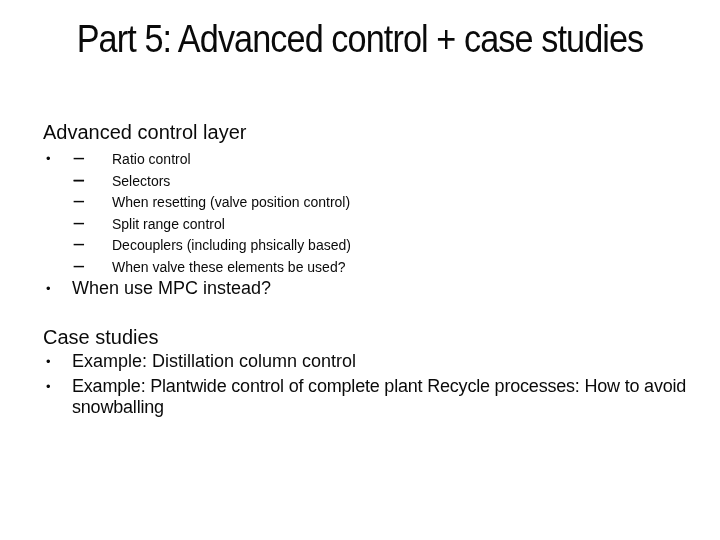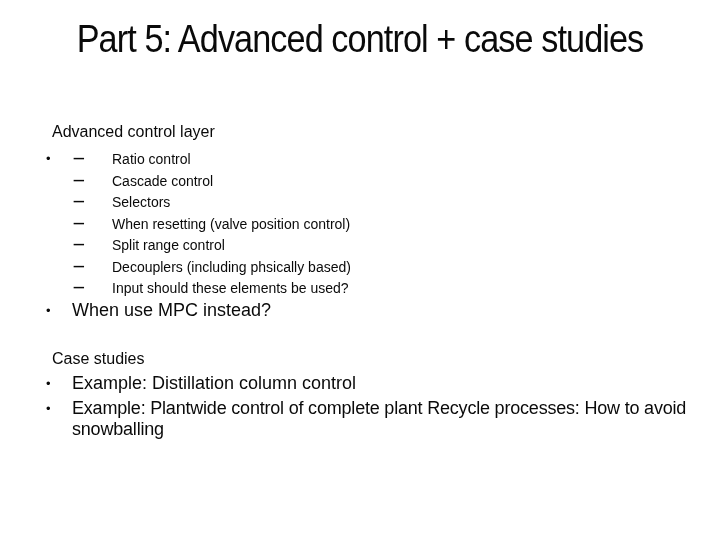--- a/index.html
+++ b/index.html
@@ -9,21 +9,21 @@
     background:#ffffff;color:#0a0a0a;
     font-family:"Liberation Sans",sans-serif;
   }
   .title{
     position:absolute;top:17px;left:40px;width:640px;margin:0;
     font-size:38px;font-weight:400;line-height:44px;text-align:center;
     letter-spacing:-1px;transform:scaleX(0.9);transform-origin:50% 0;
     color:#0a0a0a;
   }
   .body{position:absolute;left:43px;top:120px;width:650px;}
-  .heading{font-size:16px;line-height:24px;font-weight:400;margin-left:9px;}
+  .heading{font-size:20px;line-height:24px;font-weight:400;}
   .heading.second{margin-top:26px;}
   .b{position:relative;font-size:18px;line-height:21px;margin-top:4px;padding-left:29px;}
   .b .m1{position:absolute;left:3px;top:0;font-size:13px;}
   .b.mpc{margin-top:0;}
   .b.ex1{margin-top:2px;}
   .b.wide{width:641px;letter-spacing:-0.2px;}
   .subs{margin-top:5px;}
   .sub{position:relative;font-size:14px;line-height:21.5px;padding-left:69px;}
   .sub .m2{
     position:absolute;left:30px;top:-1px;font-weight:700;
@@ -46,41 +46,40 @@
         <span class="m1">•</span>
       </div>
 
       <div class="subs">
         <div class="sub">
           <span class="m2">–</span>
           <span class="t">Ratio control</span>
         </div>
         <div class="sub">
           <span class="m2">–</span>
-          <span class="t">Cascade control</span>
         </div>
         <div class="sub">
           <span class="m2">–</span>
           <span class="t">Selectors</span>
         </div>
         <div class="sub">
           <span class="m2">–</span>
           <span class="t">When resetting (valve position control)</span>
         </div>
         <div class="sub">
           <span class="m2">–</span>
           <span class="t">Split range control</span>
         </div>
         <div class="sub">
           <span class="m2">–</span>
           <span class="t">Decouplers (including phsically based)</span>
         </div>
         <div class="sub">
           <span class="m2">–</span>
-          <span class="t">Input should these elements be used?</span>
+          <span class="t">When valve these elements be used?</span>
         </div>
       </div>
 
       <div class="b mpc">
         <span class="m1">•</span>
         <span class="t">When use MPC instead?</span>
       </div>
 
       <div class="heading second">Case studies</div>
 

